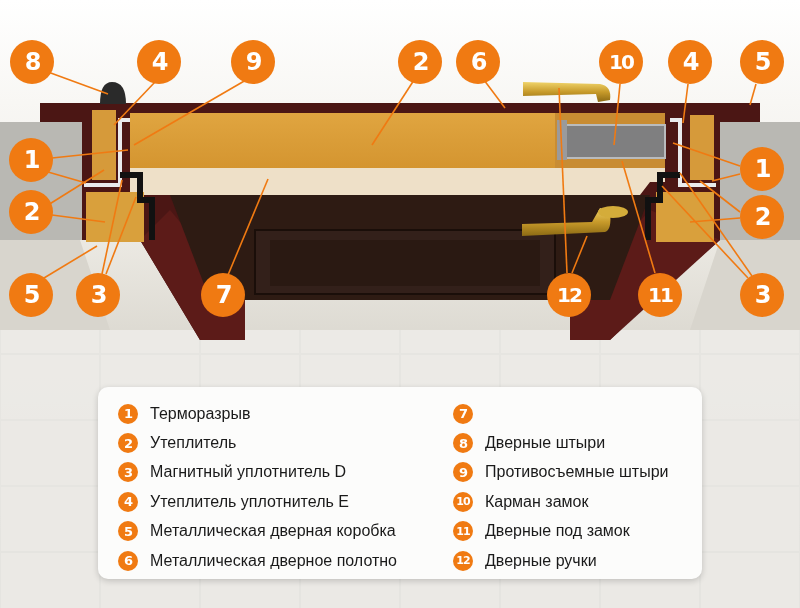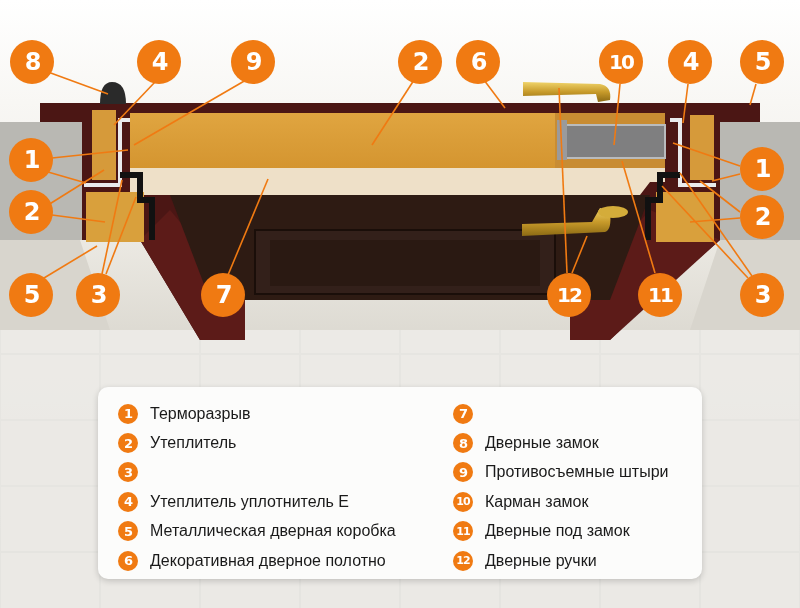--- a/index.html
+++ b/index.html
@@ -208,41 +208,42 @@
       <div class="legend-item">
         <span class="legend-num">1</span>
         <span class="legend-label">Терморазрыв</span>
       </div>
       <div class="legend-item">
         <span class="legend-num">2</span>
         <span class="legend-label">Утеплитель</span>
       </div>
       <div class="legend-item">
         <span class="legend-num">3</span>
+        <span class="legend-label">Магнитный уплотнитель D</span>
       </div>
       <div class="legend-item">
         <span class="legend-num">4</span>
         <span class="legend-label">Утеплитель уплотнитель E</span>
       </div>
       <div class="legend-item">
         <span class="legend-num">5</span>
         <span class="legend-label">Металлическая дверная коробка</span>
       </div>
       <div class="legend-item">
         <span class="legend-num">6</span>
-        <span class="legend-label">Декоративная дверное полотно</span>
+        <span class="legend-label">Металлическая дверное полотно</span>
       </div>
     </div>
     <div class="legend-col right">
       <div class="legend-item">
         <span class="legend-num">7</span>
       </div>
       <div class="legend-item">
         <span class="legend-num">8</span>
-        <span class="legend-label">Дверные замок</span>
+        <span class="legend-label">Дверные штыри</span>
       </div>
       <div class="legend-item">
         <span class="legend-num">9</span>
         <span class="legend-label">Противосъемные штыри</span>
       </div>
       <div class="legend-item">
         <span class="legend-num" style="font-size:11px;">10</span>
         <span class="legend-label">Карман замок</span>
       </div>
       <div class="legend-item">

